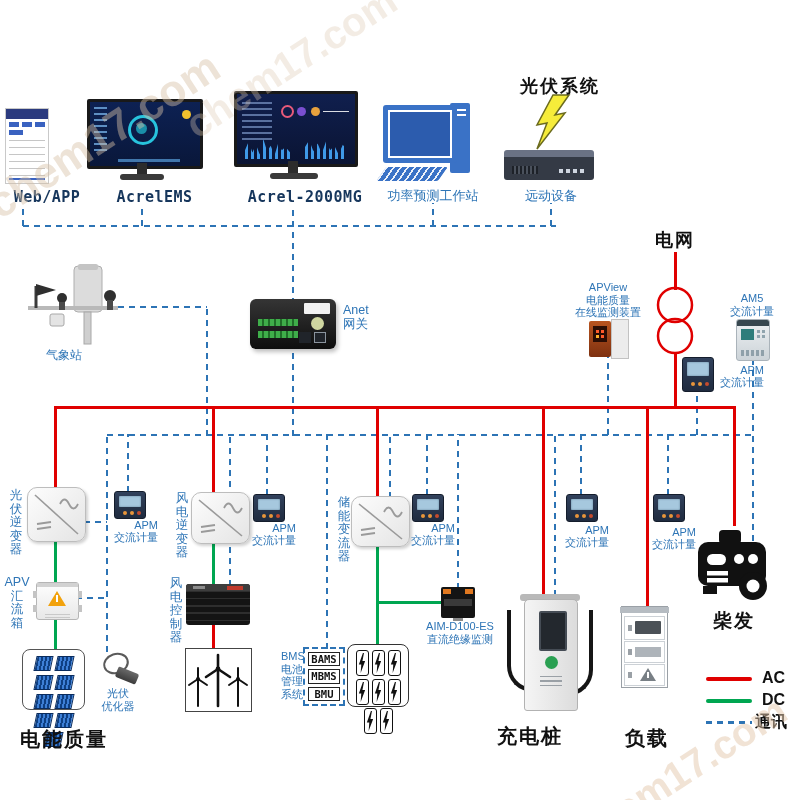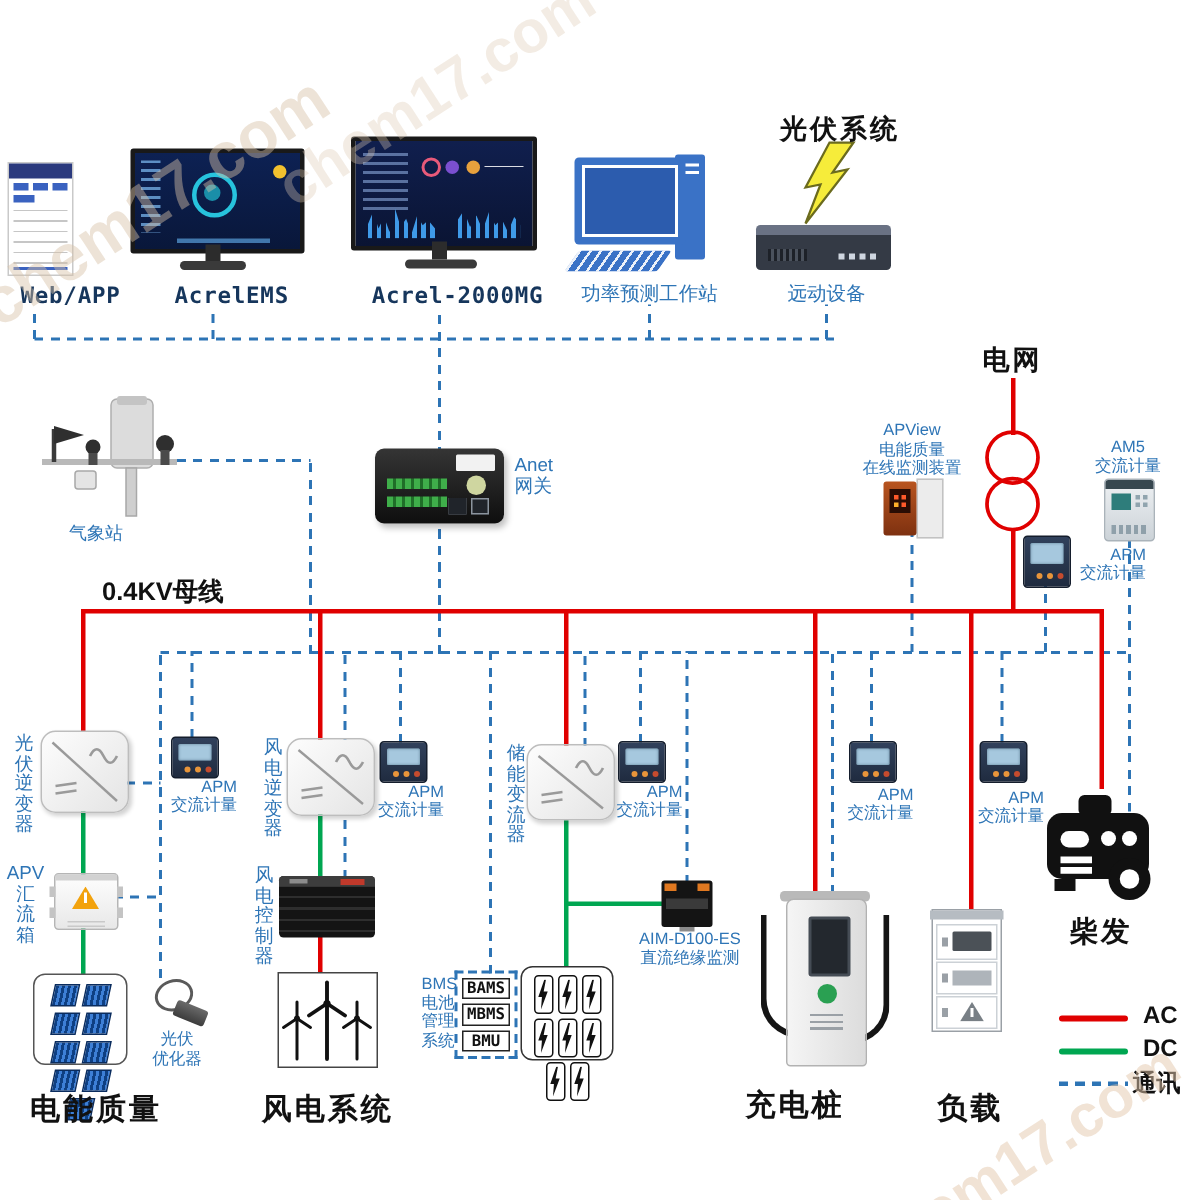--- a/index.html
+++ b/index.html
@@ -362,21 +362,20 @@
   </svg>
 
   <div class="lbl mono" style="left:0px;top:188px;width:70px;">Web/APP</div>
   <div class="lbl mono" style="left:95px;top:188px;width:95px;">AcrelEMS</div>
   <div class="lbl mono" style="left:230px;top:188px;width:126px;">Acrel-2000MG</div>
   <div class="lbl blue" style="left:383px;top:187px;width:100px;font-size:13px;">功率预测工作站</div>
   <div class="lbl blue" style="left:505px;top:187px;width:92px;font-size:13px;">远动设备</div>
   <div class="lbl blk-bold" style="left:505px;top:74px;width:110px;font-size:18px;letter-spacing:2px;">光伏系统</div>
 
   <div class="lbl blk-bold" style="left:640px;top:228px;width:70px;font-size:18px;letter-spacing:2px;">电网</div>
-  <div class="lbl blk-bold" style="left:68px;top:383px;width:120px;font-size:17px;text-align:left;">0.4KV母线</div>
   <div class="vlabel small-lines" style="left:566px;top:281px;width:84px;">
       <div>APView</div>
       <div>电能质量</div>
       <div>在线监测装置</div>
     </div>
   <div class="vlabel small-lines" style="left:716px;top:292px;width:72px;">
       <div>AM5</div>
       <div>交流计量</div>
     </div>
   <div class="apm-lbl" style="left:712px;top:364px;width:52px;">
@@ -454,21 +453,20 @@
   <div class="apm-lbl" style="left:553px;top:524px;width:56px;">
     <div>APM</div>
     <div>交流计量</div>
   </div>
   <div class="apm-lbl" style="left:640px;top:526px;width:56px;">
     <div>APM</div>
     <div>交流计量</div>
   </div>
 
   <div class="lbl sys" style="left:18px;top:726px;width:92px;">电能质量</div>
-  <div class="lbl sys" style="left:170px;top:726px;width:97px;">风电系统</div>
   <div class="lbl sys" style="left:493px;top:723px;width:74px;">充电桩</div>
   <div class="lbl sys" style="left:619px;top:725px;width:56px;">负载</div>
   <div class="lbl sys" style="left:703px;top:608px;width:62px;font-size:19px;">柴发</div>
 
   <div class="legend-line" style="left:706px;top:677px;height:4px;background:var(--ac);border-radius:2px;"></div>
   <div class="legend-lbl" style="left:762px;top:669px;">AC</div>
   <div class="legend-line" style="left:706px;top:699px;height:4px;background:var(--dc);border-radius:2px;"></div>
   <div class="legend-lbl" style="left:762px;top:691px;">DC</div>
   <div class="legend-line ch" style="left:706px;top:721px;height:2.5px;"></div>
   <div class="legend-lbl" style="left:755px;top:712px;">通讯</div>

